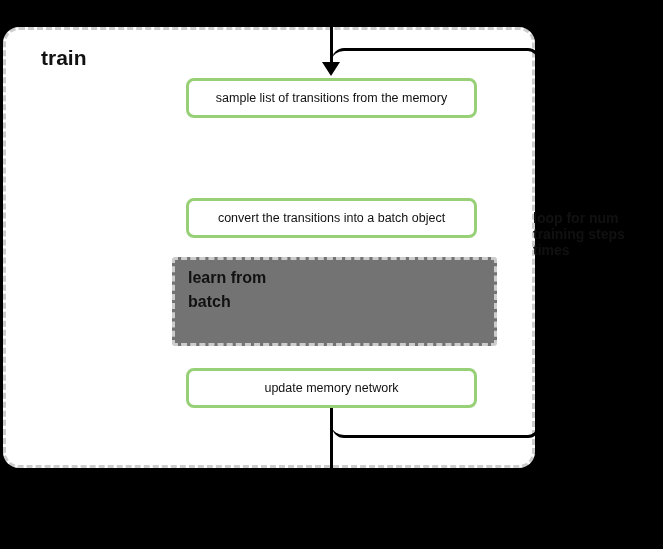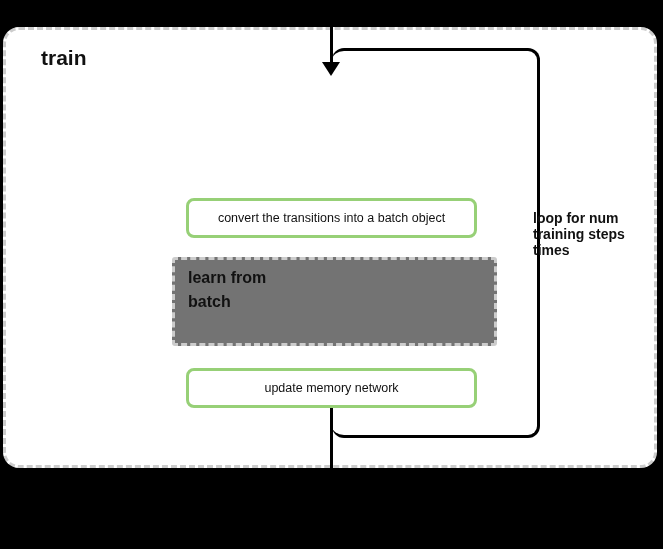--- a/index.html
+++ b/index.html
@@ -2,21 +2,21 @@
 <html><head>
 <meta charset="utf-8">
 <style>
   html,body { margin:0; padding:0; background:#000; }
   .page {
     position:relative; width:663px; height:549px; background:#000;
     font-family:"Liberation Sans", sans-serif; overflow:hidden;
     --green:#97d077; --dash:#cccccc; --loop:#000000; --ink:#111111;
   }
   .frame {
-    position:absolute; left:3px; top:27px; width:654px; height:441px;
+    position:absolute; left:3px; top:27px; width:532px; height:441px;
     box-sizing:border-box; background:#ffffff;
     border:3px dashed var(--dash); border-radius:16px;
   }
   .frame-label {
     position:absolute; left:35px; top:16px;
     font-size:21px; font-weight:bold; color:var(--ink);
   }
   .loop-rect {
     position:absolute; left:332px; top:48px; width:208px; height:390px;
     box-sizing:border-box; border:3px solid var(--loop); border-left:none;
@@ -62,20 +62,21 @@
   <div class="frame">
     <div class="frame-label">train</div>
   </div>
 
   <div class="loop-rect"></div>
 
   <div class="vline vline-top"></div>
   <div class="arrowhead"></div>
   <div class="vline vline-bottom"></div>
 
+  <div class="step-node step-1">sample list of transitions from the memory</div>
 
 
   <div class="step-node step-3">convert the transitions into a batch object</div>
 
   <div class="subprocess">learn from
 batch</div>
 
   <div class="step-node step-4">update memory network</div>
 
   <div class="loop-label">loop for num

